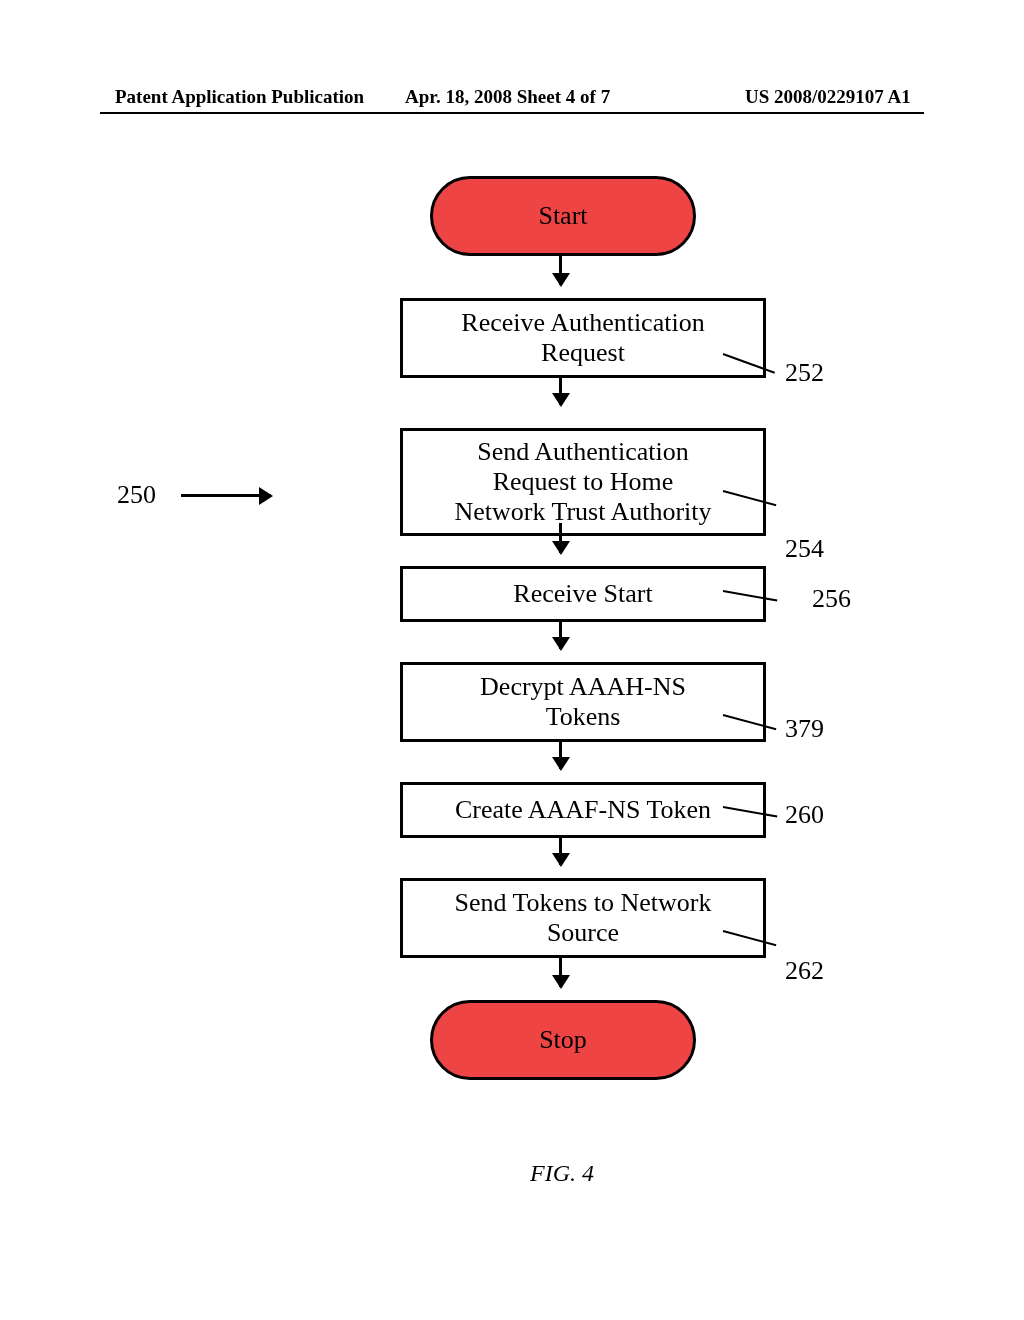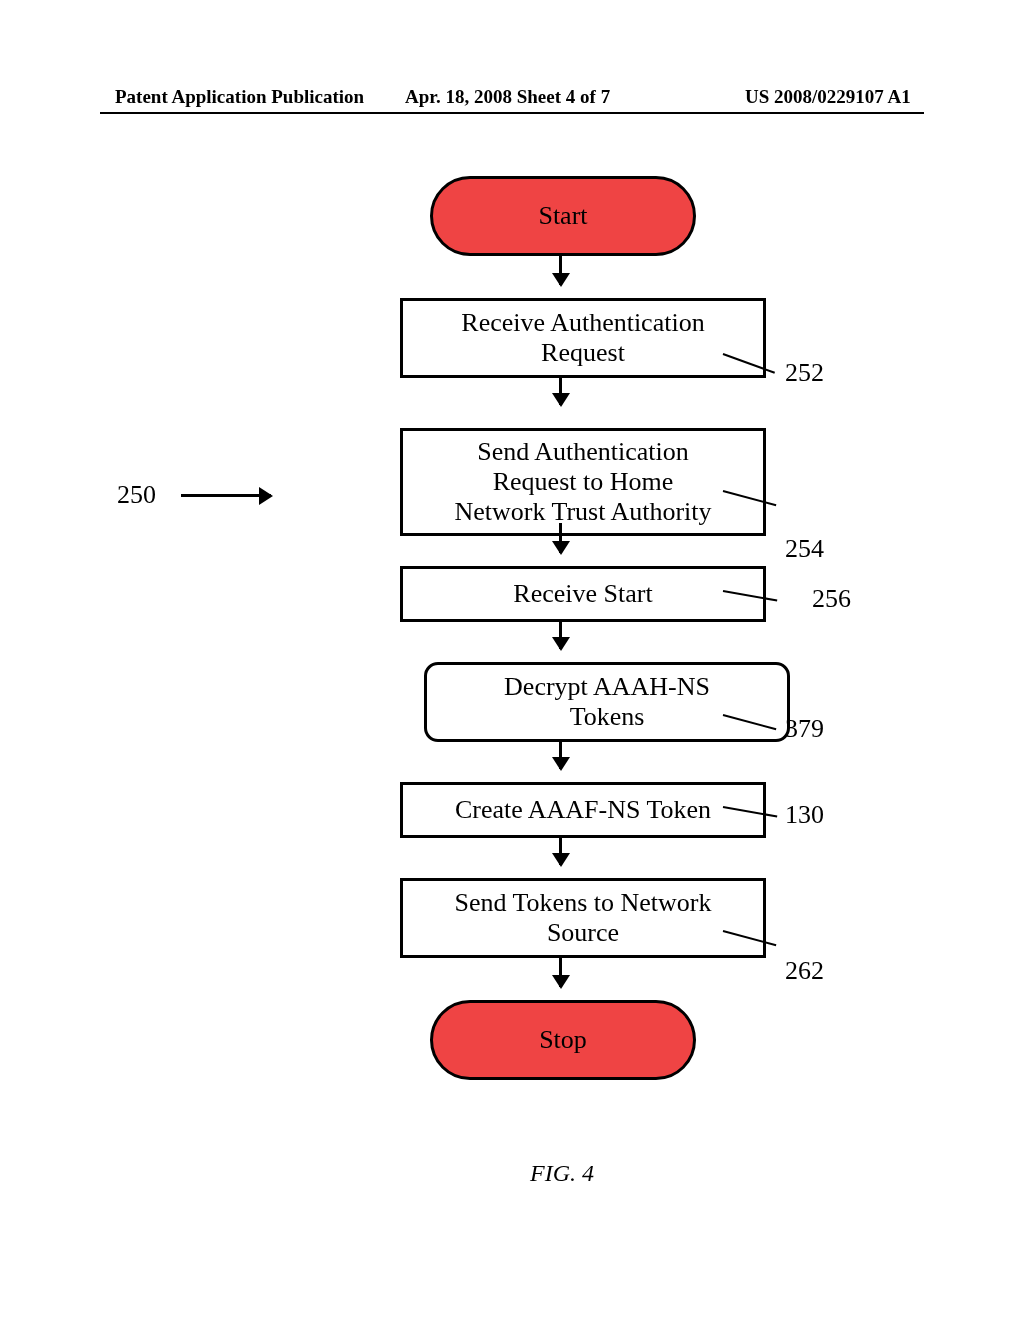--- a/index.html
+++ b/index.html
@@ -151,31 +151,31 @@
     <div class="num" style="left:785px; top:490px;margin-top:44px;">254</div>
     <div class="arrow-down" style="left:559px; top:523px; height:30px;"></div>
 
     <div class="box" style="left:400px; top:566px; width:320px; height:50px;">
         <span>Receive Start</span>
       </div>
     <div class="callout" style="left:723px; top:590px; width:55px; height:2px; transform: rotate(10deg);"></div>
     <div class="num" style="left:812px; top:584px;">256</div>
     <div class="arrow-down" style="left:559px; top:619px; height:30px;"></div>
 
-    <div class="box" style="left:424px; top:662px; width:320px; height:74px; white-space:pre-line;border-radius:14px;"><span>Decrypt AAAH-NS
+    <div class="box" style="left:400px; top:662px; width:320px; height:74px; white-space:pre-line;"><span>Decrypt AAAH-NS
 Tokens</span></div>
     <div class="callout" style="left:723px; top:714px; width:55px; height:2px; transform: rotate(15deg);"></div>
     <div class="num" style="left:785px; top:714px;">379</div>
     <div class="arrow-down" style="left:559px; top:739px; height:30px;"></div>
 
     <div class="box" style="left:400px; top:782px; width:320px; height:50px;">
         <span>Create AAAF-NS Token</span>
       </div>
     <div class="callout" style="left:723px; top:806px; width:55px; height:2px; transform: rotate(10deg);"></div>
-    <div class="num" style="left:785px; top:800px;">130</div>
+    <div class="num" style="left:785px; top:800px;">260</div>
     <div class="arrow-down" style="left:559px; top:835px; height:30px;"></div>
 
     <div class="box" style="left:400px; top:878px; width:320px; height:74px; white-space:pre-line;"><span>Send Tokens to Network
 Source</span></div>
     <div class="callout" style="left:723px; top:930px; width:55px; height:2px; transform: rotate(15deg);"></div>
     <div class="num" style="left:785px; top:956px;">262</div>
     <div class="arrow-down" style="left:559px; top:955px; height:32px;"></div>
 
     <div class="terminal" style="left:430px; top:1000px; width:260px; height:74px;text-align:center;">
       <span>Stop</span>

